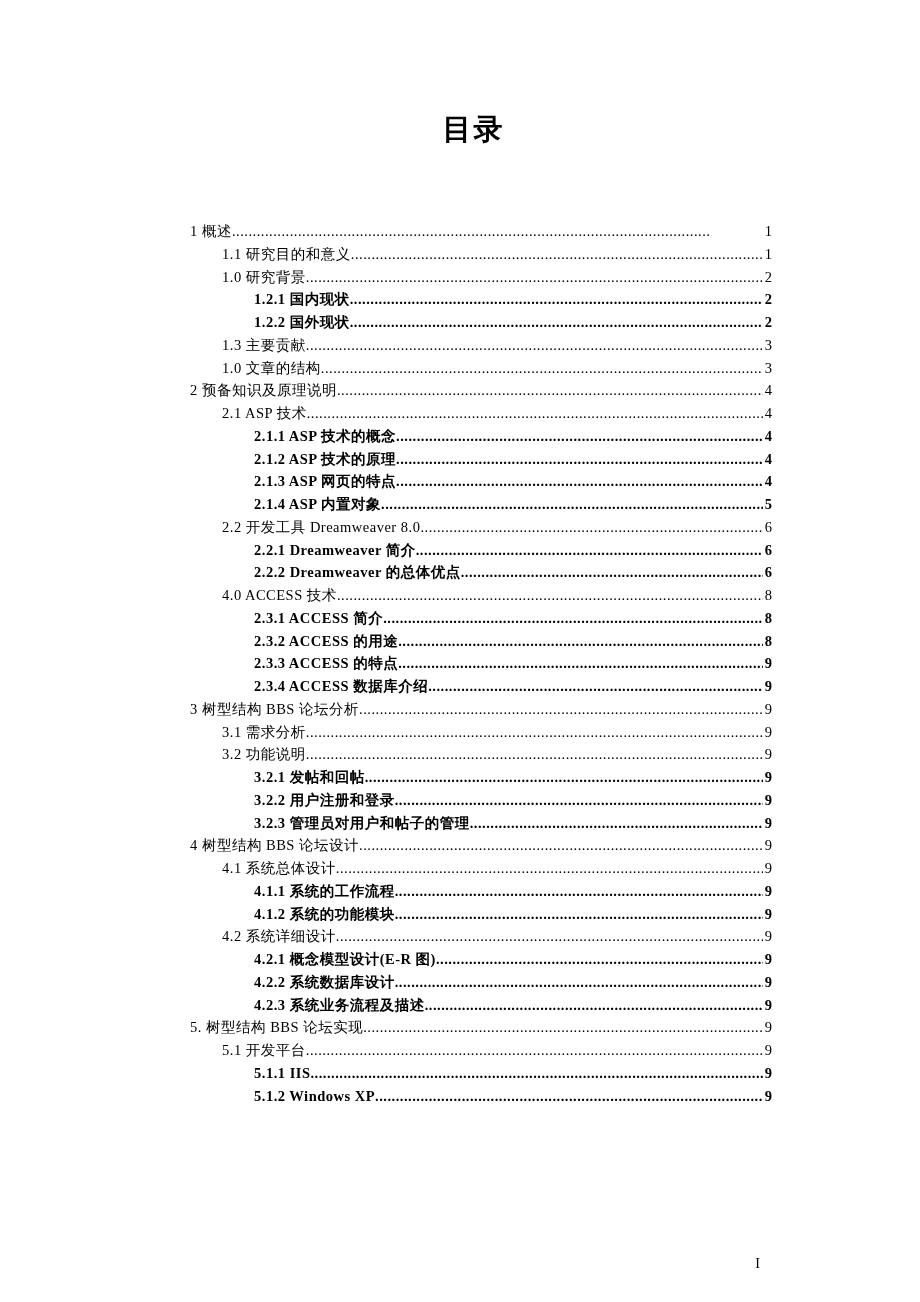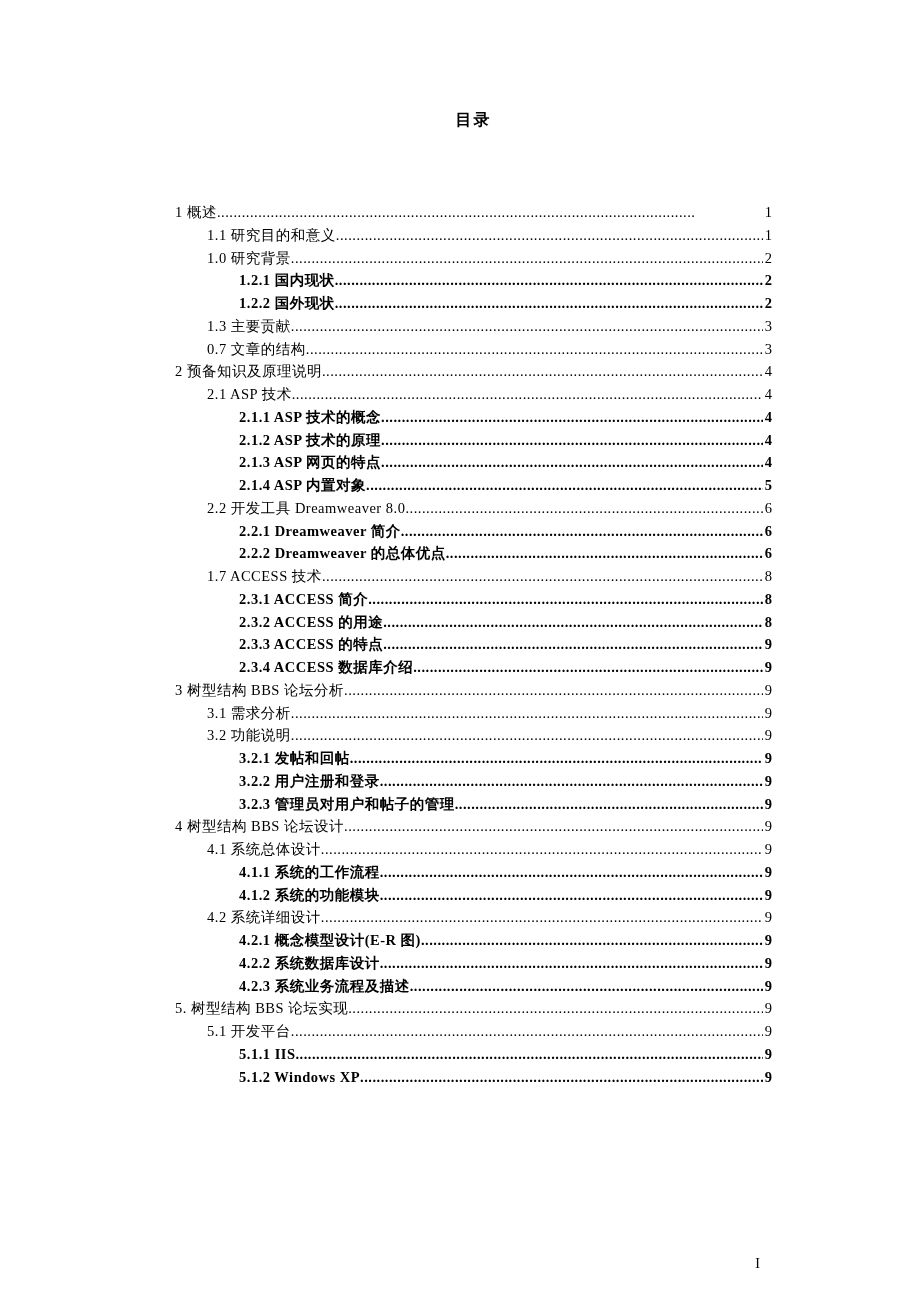--- a/index.html
+++ b/index.html
@@ -7,29 +7,30 @@
       width: 920px;
       min-height: 1302px;
       background: #fff;
       font-family: "SimSun", "宋体", serif;
       color: #000;
       position: relative;
       padding: 110px 148px 60px 175px;
     }
     .title {
       text-align: center;
-      font-size: 16px;
+      font-size: 29px;
       font-weight: bold;
       letter-spacing: 2px;
       margin-bottom: 70px;
       font-family: "SimHei", "黑体", sans-serif;
     }
     .toc {
       font-size: 14.5px;
       line-height: 1.57;
+      margin-left: 15px;
     }
     .entry {
       display: flex;
       white-space: nowrap;
       align-items: baseline;
     }
     .entry .label {
       flex: 0 0 auto;
       letter-spacing: 0.5px;
     }
@@ -85,21 +86,21 @@
       <span class="label">1.2.2 国外现状 </span>
       <span class="dots"></span>
       <span class="page">2</span>
     </div>
     <div class="entry l1">
       <span class="label">1.3 主要贡献 </span>
       <span class="dots"></span>
       <span class="page">3</span>
     </div>
     <div class="entry l1">
-      <span class="label">0.7 文章的结构 </span>
+      <span class="label">1.0 文章的结构 </span>
       <span class="dots"></span>
       <span class="page">3</span>
     </div>
     <div class="entry l0">
       <span class="label">2 预备知识及原理说明 </span>
       <span class="dots"></span>
       <span class="page">4</span>
     </div>
     <div class="entry l1">
       <span class="label">2.1 ASP 技术 </span>
@@ -135,21 +136,21 @@
       <span class="label">2.2.1 Dreamweaver 简介</span>
       <span class="dots"></span>
       <span class="page">6</span>
     </div>
     <div class="entry l2">
       <span class="label">2.2.2 Dreamweaver 的总体优点</span>
       <span class="dots"></span>
       <span class="page">6</span>
     </div>
     <div class="entry l1">
-      <span class="label">1.7 ACCESS 技术 </span>
+      <span class="label">4.0 ACCESS 技术 </span>
       <span class="dots"></span>
       <span class="page">8</span>
     </div>
     <div class="entry l2">
       <span class="label">2.3.1 ACCESS 简介 </span>
       <span class="dots"></span>
       <span class="page">8</span>
     </div>
     <div class="entry l2">
       <span class="label">2.3.2 ACCESS 的用途 </span>

